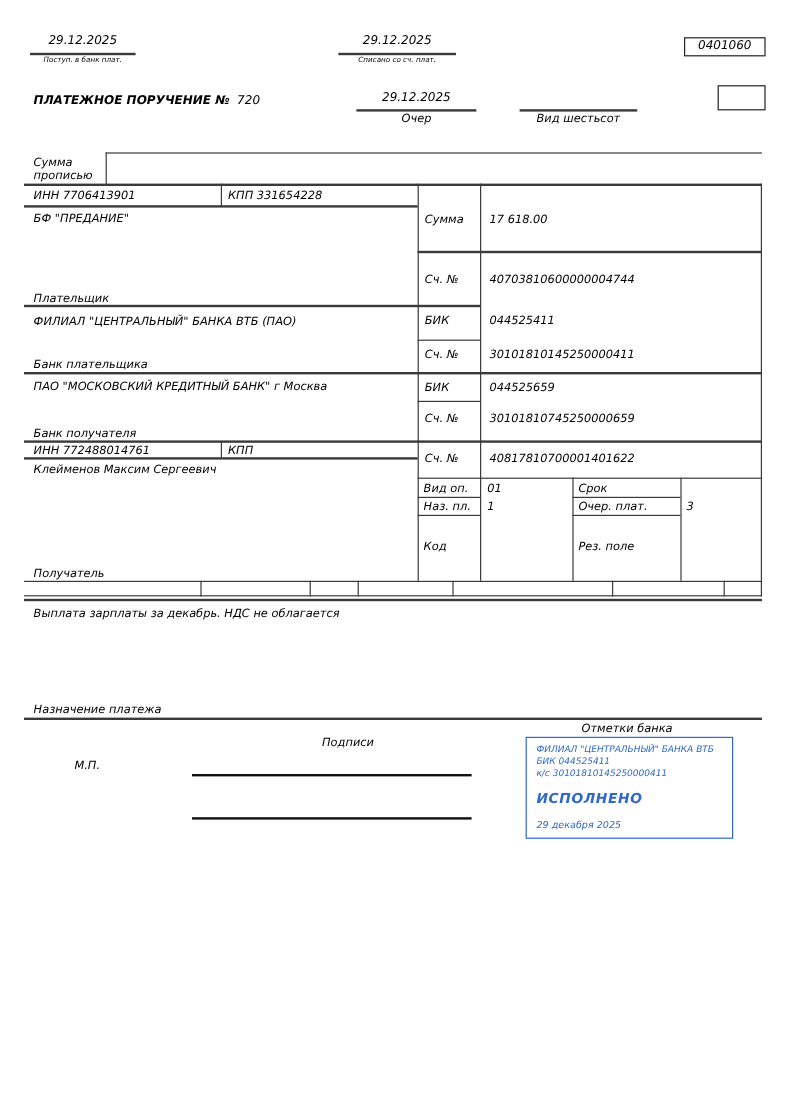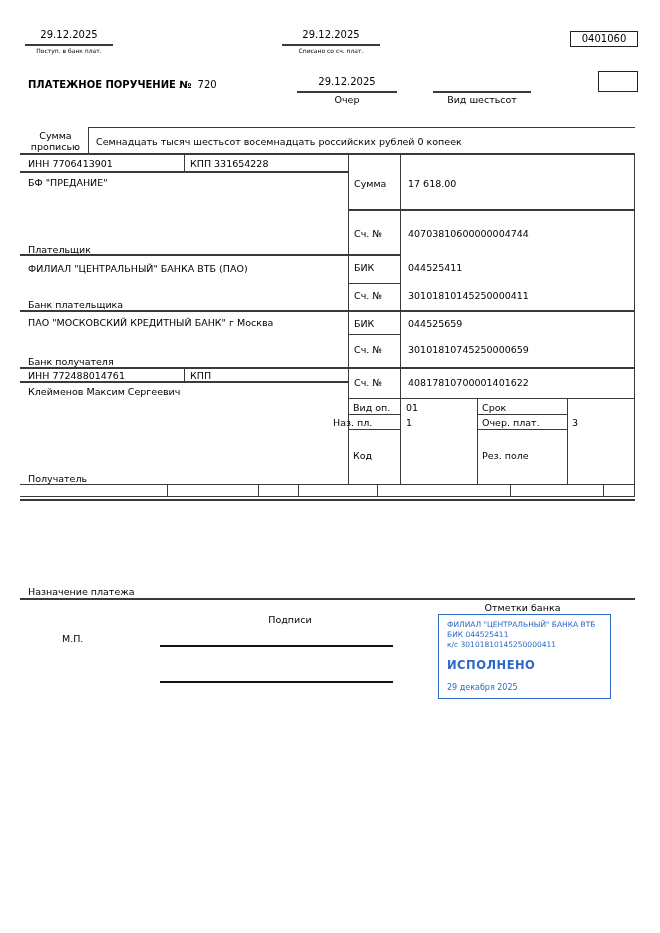--- a/index.html
+++ b/index.html
@@ -1,21 +1,21 @@
 <!DOCTYPE html>
 <html><head>
 <meta charset="utf-8">
 <style>
   html,body{margin:0;padding:0;background:#e8e8e8;}
   .page{
     position:relative;width:660px;height:933px;background:#ffffff;
     font-family:"DejaVu Sans","Liberation Sans",sans-serif;color:#000;
-    overflow:hidden;margin:0 auto;
+    overflow:hidden;margin:0 auto;font-style:italic;
   }
-  .t{position:absolute;font-size:9.5px;line-height:1.2;color:#000;white-space:nowrap;text-align:center;}
+  .t{position:absolute;font-size:9.5px;line-height:1.2;color:#000;white-space:nowrap;}
   .c{text-align:center;}
   .b{font-weight:bold;}
   .sm{font-size:6px;}
   .hl{position:absolute;height:1px;background:#3a3a3a;}
   .h15{height:1.5px;}
   .h2{height:2.2px;background:#3a3a3a;}
   .vl{position:absolute;width:1px;background:#3a3a3a;}
   .box{position:absolute;border:1.5px solid #222;display:flex;align-items:center;justify-content:center;}
   .wrap{white-space:normal;}
   .stamp{position:absolute;border:1.5px solid #2E68C8;}
@@ -45,21 +45,20 @@
   <div class="t c" style="left:297px;top:76px;width:100px;font-size:10px">29.12.2025</div>
   <div class="hl h15" style="left:297px;top:91px;width:100px"></div>
   <div class="t c" style="left:297px;top:94px;width:100px">Очер</div>
   <div class="hl h15" style="left:433px;top:91px;width:98px"></div>
   <div class="t c" style="left:433px;top:94px;width:98px">Вид шестьсот</div>
   <div class="box" style="left:598px;top:71px;width:38px;height:19px"></div>
 
   <div class="hl" style="left:88px;top:127px;width:547px"></div>
   <div class="vl" style="left:88px;top:127px;height:27px"></div>
   <div class="t wrap" style="left:28px;top:130px;width:55px;line-height:11px">Сумма прописью</div>
-  <div class="t" style="left:96px;top:136px">Семнадцать тысяч шестьсот восемнадцать российских рублей 0 копеек</div>
   <div class="hl h2" style="left:20px;top:153px;width:615px"></div>
 
   <div class="vl" style="left:348px;top:153px;height:331px"></div>
   <div class="vl" style="left:400px;top:153px;height:331px"></div>
   <div class="vl" style="left:634px;top:153px;height:331px"></div>
 
   <div class="t" style="left:28px;top:158px">ИНН 7706413901</div>
   <div class="t" style="left:190px;top:158px">КПП 331654228</div>
   <div class="vl" style="left:184px;top:153px;height:19px"></div>
   <div class="hl h15" style="left:20px;top:171px;width:328px"></div>
@@ -111,41 +110,42 @@
 
   <div class="vl" style="left:477px;top:398px;height:86px"></div>
   <div class="vl" style="left:567px;top:398px;height:86px"></div>
 
   <div class="t" style="left:353px;top:402px">Вид оп.</div>
   <div class="t" style="left:406px;top:402px">01</div>
   <div class="t" style="left:482px;top:402px">Срок</div>
   <div class="hl" style="left:348px;top:414px;width:52px"></div>
   <div class="hl" style="left:477px;top:414px;width:90px"></div>
 
-  <div class="t" style="left:333px;top:417px">Наз. пл.</div>
+  <div class="t" style="left:353px;top:417px">Наз. пл.</div>
   <div class="t" style="left:406px;top:417px">1</div>
   <div class="t" style="left:482px;top:417px">Очер. плат.</div>
   <div class="t" style="left:572px;top:417px">3</div>
   <div class="hl" style="left:348px;top:429px;width:52px"></div>
   <div class="hl" style="left:477px;top:429px;width:90px"></div>
 
   <div class="t" style="left:353px;top:450px">Код</div>
   <div class="t" style="left:482px;top:450px">Рез. поле</div>
 
   <div class="hl" style="left:20px;top:484px;width:615px"></div>
   <div class="vl" style="left:167px;top:484px;height:13px"></div>
   <div class="vl" style="left:258px;top:484px;height:13px"></div>
   <div class="vl" style="left:298px;top:484px;height:13px"></div>
   <div class="vl" style="left:377px;top:484px;height:13px"></div>
   <div class="vl" style="left:510px;top:484px;height:13px"></div>
   <div class="vl" style="left:603px;top:484px;height:13px"></div>
   <div class="vl" style="left:634px;top:484px;height:13px"></div>
   <div class="hl" style="left:20px;top:496px;width:615px"></div>
   <div class="hl h2" style="left:20px;top:499px;width:615px"></div>
 
+  <div class="t" style="left:28px;top:506px">Выплата зарплаты за декабрь. НДС не облагается</div>
   <div class="t" style="left:28px;top:586px">Назначение платежа</div>
   <div class="hl h2" style="left:20px;top:598px;width:615px"></div>
 
   <div class="t c" style="left:210px;top:614px;width:160px">Подписи</div>
   <div class="t c" style="left:445px;top:602px;width:155px">Отметки банка</div>
 
   <div class="t" style="left:62px;top:633px">М.П.</div>
   <div class="hl h15" style="left:160px;top:645px;width:233px;background:#111"></div>
   <div class="hl h15" style="left:160px;top:681px;width:233px;background:#111"></div>
 

